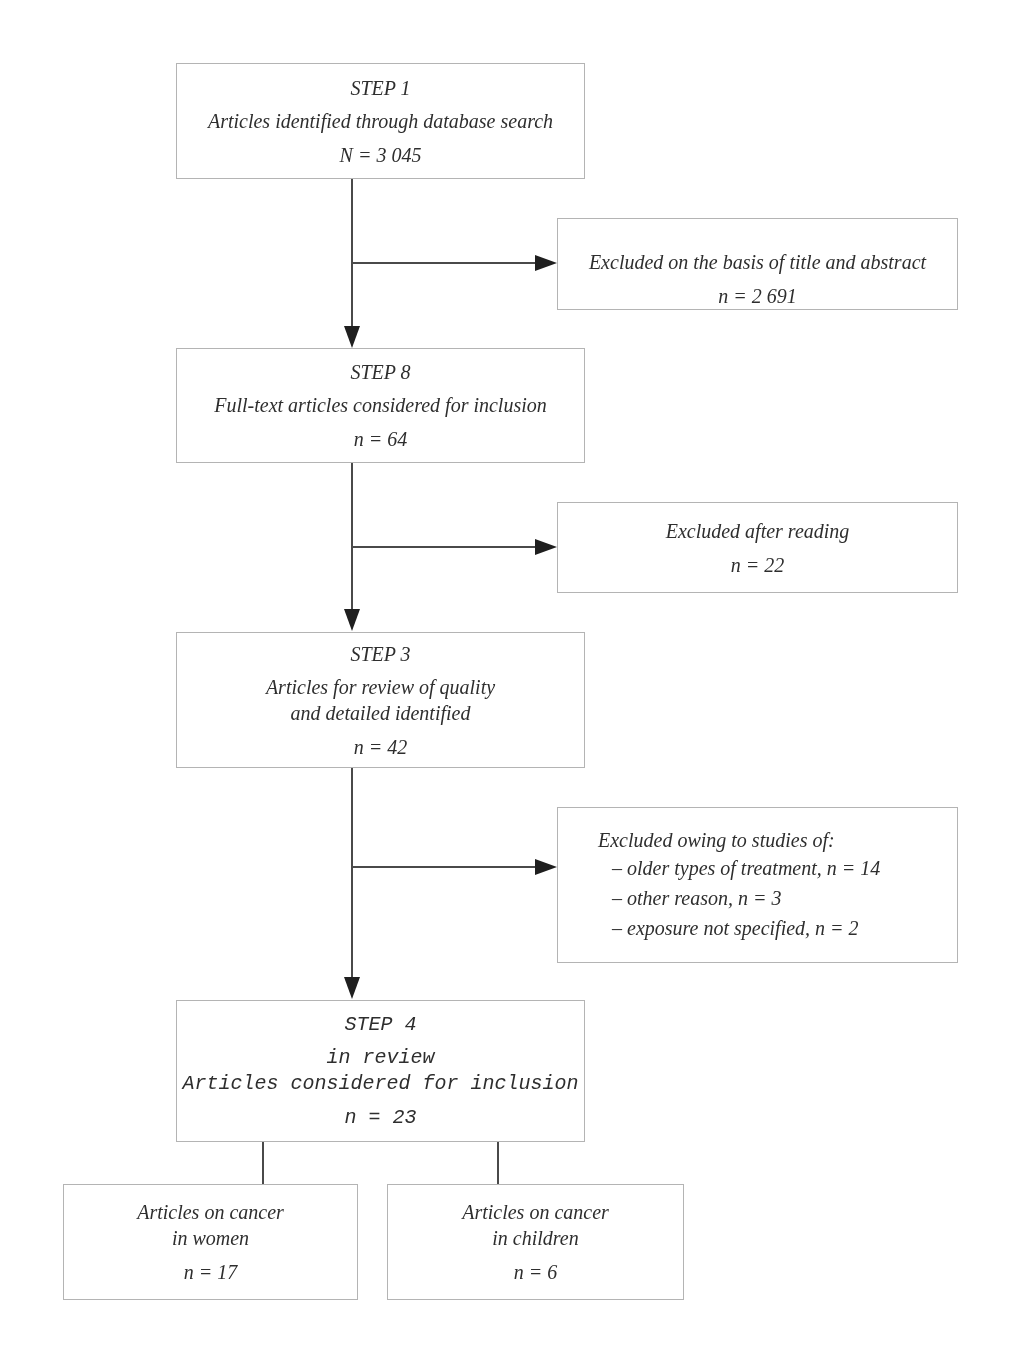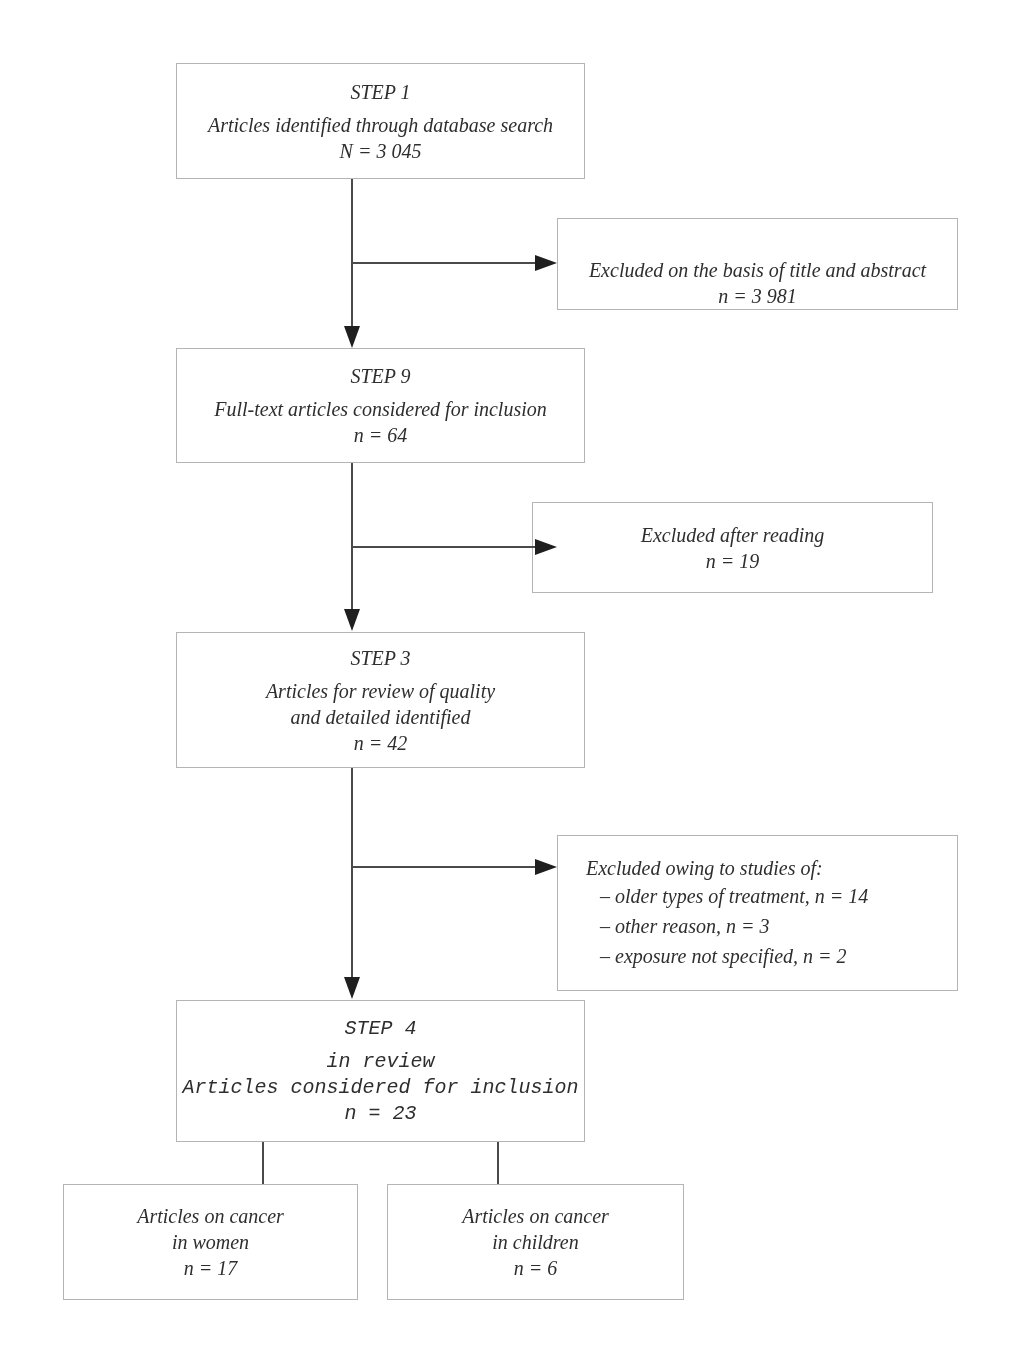--- a/index.html
+++ b/index.html
@@ -23,28 +23,27 @@
     border: 1px solid #b4b4b4;
     background: #ffffff;
     display: flex;
     flex-direction: column;
     justify-content: center;
     text-align: center;
     box-sizing: border-box;
   }
   .line  { line-height: 26px; }
   .title { margin-bottom: 7px; }
-  .count { margin-top: 0; }
+  .count { margin-top: 8px; }
 
   
   .box.listbox {
     text-align: left;
-    padding-left: 28px;
+    padding-left: 40px;
     padding-right: 12px;
-    margin-top: 28px;
   }
   .listbox .heading { line-height: 26px; }
   .listbox .item    { line-height: 30px; padding-left: 14px; }
 
   
   .hline, .vline {
     position: absolute;
     background: #4a4a4a;
   }
   .vline { width: 2px; }
@@ -63,21 +62,21 @@
     width: 0; height: 0;
     border-top: 8px solid transparent;
     border-bottom: 8px solid transparent;
     border-left: 22px solid #1f1f1f;
   }
 
   
   #step1 { left: 176px; top: 63px;   width: 409px; height: 116px; }
   #excl1 { left: 557px; top: 218px;  width: 401px; height: 92px; justify-content: flex-end;  }
   #step2 { left: 176px; top: 348px;  width: 409px; height: 115px; }
-  #excl2 { left: 532px; top: 502px;  width: 401px; height: 91px;  }
+  #excl2 { left: 557px; top: 502px;  width: 401px; height: 91px;  }
   #step3 { left: 176px; top: 632px;  width: 409px; height: 136px; }
   #excl3 { left: 557px; top: 807px;  width: 401px; height: 156px; }
   #step4 { left: 176px; top: 1000px; width: 409px; height: 142px; font-family: Liberation Mono, monospace; }
   #women { left: 63px;  top: 1184px; width: 295px; height: 116px; }
   #children { left: 387px; top: 1184px; width: 297px; height: 116px; }
 
   
   #v1 { left: 351px; top: 179px; height: 150px; }
   #v2 { left: 351px; top: 463px; height: 150px; }
   #v3 { left: 351px; top: 768px; height: 212px; }
@@ -99,32 +98,32 @@
 <div class="canvas">
 
   <div class="box" id="step1">
     <div class="line title">STEP 1</div>
     <div class="line">Articles identified through database search</div>
     <div class="line count">N = 3 045</div>
   </div>
 
   <div class="box" id="excl1">
     <div class="line">Excluded on the basis of title and abstract</div>
-    <div class="line count">n = 3 981</div>
+    <div class="line count">n = 2 691</div>
   </div>
 
   <div class="box" id="step2">
-    <div class="line title">STEP 9</div>
+    <div class="line title">STEP 8</div>
     <div class="line">Full-text articles considered for inclusion</div>
     <div class="line count">n = 64</div>
   </div>
 
   <div class="box" id="excl2">
     <div class="line">Excluded after reading</div>
-    <div class="line count">n = 19</div>
+    <div class="line count">n = 22</div>
   </div>
 
   <div class="box" id="step3">
     <div class="line title">STEP 3</div>
     <div class="line">Articles for review of quality</div>
     <div class="line">and detailed identified</div>
     <div class="line count">n = 42</div>
   </div>
 
   <div class="box listbox" id="excl3">

